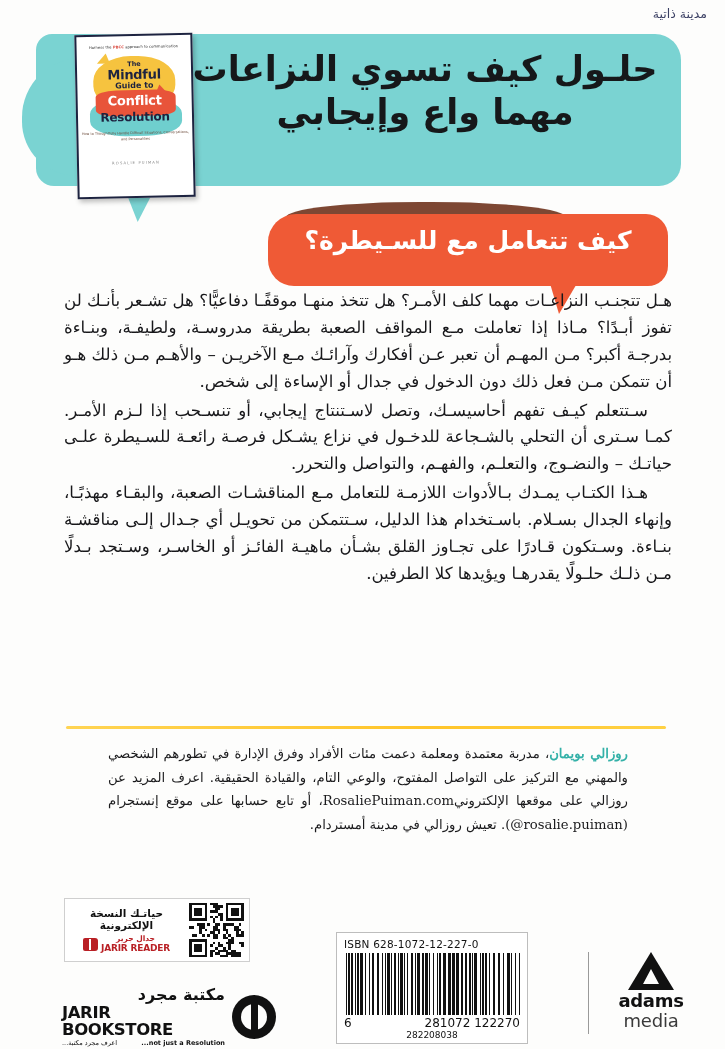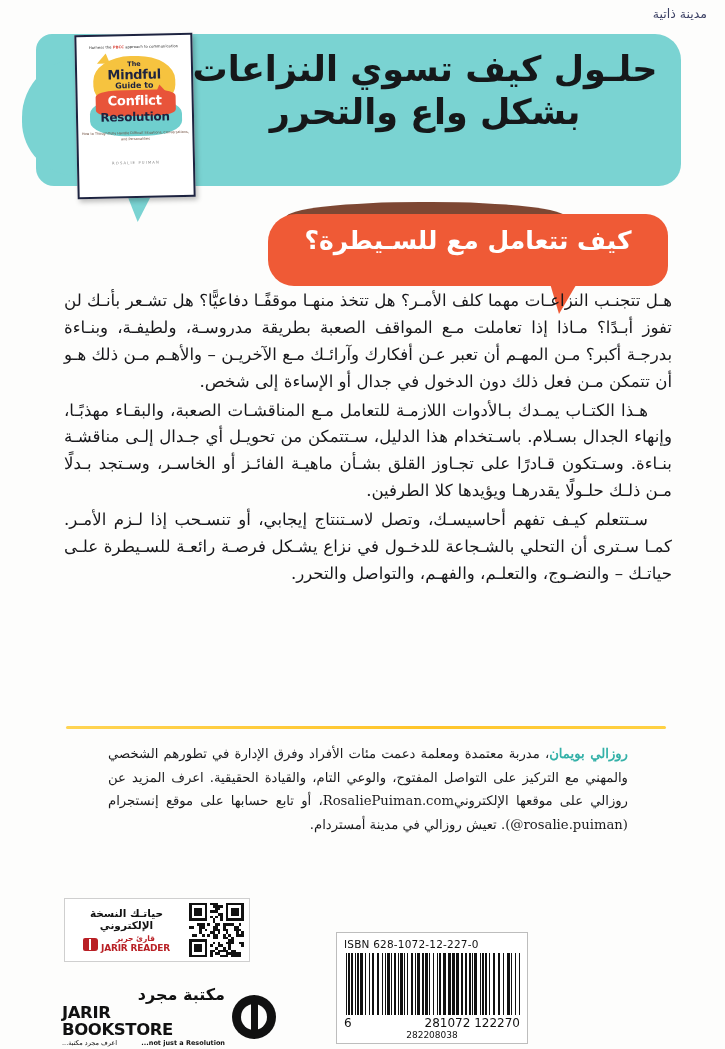--- a/index.html
+++ b/index.html
@@ -244,21 +244,21 @@
   <div class="category">مدينة ذاتية</div>
 
   <div class="hero">
 
     <div class="teal-bubble"></div>
     <div class="teal-bubble-blob"></div>
     <div class="teal-bubble-tail"></div>
 
     <div class="title">
       <span>حلـول كيف تسوي النزاعات</span>
-      <span>بشكل واع والتحرر</span>
+      <span>مهما واع وإيجابي</span>
     </div>
 
     <div class="book">
       <div class="book-top">
         <span>Harness the </span><b>PBCC</b><span> approach to communication</span>
       </div>
       <div class="bk-yellow"></div>
       <div class="bk-yellow-tail"></div>
       <div class="bk-teal"></div>
       <div class="bk-red"></div>
@@ -273,22 +273,22 @@
     </div>
 
     <div class="brown-shadow"></div>
     <div class="orange-bubble"></div>
     <div class="orange-tail"></div>
     <div class="subtitle">كيف تتعامل مع للسـيطرة؟</div>
   </div>
 
   <div class="body-copy">
     <p>هـل تتجنـب النزاعـات مهما كلف الأمـر؟ هل تتخذ منهـا موقفًـا دفاعيًّا؟ هل تشـعر بأنـك لن تفوز أبـدًا؟ مـاذا إذا تعاملت مـع المواقف الصعبة بطريقة مدروسـة، ولطيفـة، وبنـاءة بدرجـة أكبر؟ مـن المهـم أن تعبر عـن أفكارك وآرائـك مـع الآخريـن – والأهـم مـن ذلك هـو أن تتمكن مـن فعل ذلك دون الدخول في جدال أو الإساءة إلى شخص.</p>
+    <p class="indented">سـتتعلم كيـف تفهم أحاسيسـك، وتصل لاسـتنتاج إيجابي، أو تنسـحب إذا لـزم الأمـر. كمـا سـترى أن التحلي بالشـجاعة للدخـول في نزاع يشـكل فرصـة رائعـة للسـيطرة علـى حياتـك – والنضـوج، والتعلـم، والفهـم، والتواصل والتحرر.</p>
     <p class="indented">هـذا الكتـاب يمـدك بـالأدوات اللازمـة للتعامل مـع المناقشـات الصعبة، والبقـاء مهذبًـا، وإنهاء الجدال بسـلام. باسـتخدام هذا الدليل، سـتتمكن من تحويـل أي جـدال إلـى مناقشـة بنـاءة. وسـتكون قـادرًا على تجـاوز القلق بشـأن ماهيـة الفائـز أو الخاسـر، وسـتجد بـدلًا مـن ذلـك حلـولًا يقدرهـا ويؤيدها كلا الطرفين.</p>
-    <p class="indented">سـتتعلم كيـف تفهم أحاسيسـك، وتصل لاسـتنتاج إيجابي، أو تنسـحب إذا لـزم الأمـر. كمـا سـترى أن التحلي بالشـجاعة للدخـول في نزاع يشـكل فرصـة رائعـة للسـيطرة علـى حياتـك – والنضـوج، والتعلـم، والفهـم، والتواصل والتحرر.</p>
   </div>
 
   <div class="divider"></div>
 
   <div class="bio">
     <span class="author">روزالي بويمان</span><span>، مدربة معتمدة ومعلمة دعمت مئات الأفراد وفرق الإدارة في تطورهم الشخصي والمهني مع التركيز على التواصل المفتوح، والوعي التام، والقيادة الحقيقية. اعرف المزيد عن روزالي على موقعها الإلكتروني</span><span class="lat">RosaliePuiman.com</span><span>، أو تابع حسابها على موقع إنستجرام (</span><span class="lat">@rosalie.puiman</span><span>). تعيش روزالي في مدينة أمستردام.</span>
   </div>
 
   <div class="qr-box">
     <div class="qr" id="qr">
@@ -502,24 +502,24 @@
         <span class="q-cell" style="left:31.43px;top:52.38px;width:2.62px;height:2.62px"></span>
         <span class="q-cell" style="left:34.05px;top:52.38px;width:2.62px;height:2.62px"></span>
         <span class="q-cell" style="left:36.67px;top:52.38px;width:2.62px;height:2.62px"></span>
         <span class="q-cell" style="left:41.90px;top:52.38px;width:2.62px;height:2.62px"></span>
         <span class="q-cell" style="left:44.52px;top:52.38px;width:2.62px;height:2.62px"></span>
         <span class="q-cell" style="left:47.14px;top:52.38px;width:2.62px;height:2.62px"></span>
         <span class="q-cell" style="left:49.76px;top:52.38px;width:2.62px;height:2.62px"></span>
       </div>
     <div class="qr-text">
       <div class="l1">حياتـك النسخة</div>
-      <div class="l1">الإلكتروني</div>
+      <div class="l1">الإلكترونية</div>
       <div class="jarir-reader">
         <div class="jr-words">
-          <div class="jr-ar">قارئ جرير</div>
+          <div class="jr-ar">جدال جرير</div>
           <div class="jr-en">JARIR READER</div>
         </div>
         <div class="jr-book"></div>
       </div>
     </div>
   </div>
 
   <div class="jarir-logo">
     <div class="jl-mark"></div>
     <div class="jl-text">
@@ -632,14 +632,20 @@
         <i style="width:1.30px;background:#111"></i>
         <i style="width:1.30px;background:transparent"></i>
       </div>
     <div class="bc-digits">
       <span>6</span>
       <span>281072  122270</span>
     </div>
     <div class="bc-sub">282208038</div>
   </div>
 
+  <div class="adams">
+    <div class="adams-rule"></div>
+    <div class="adams-mark"></div>
+    <div class="adams-1">adams</div>
+    <div class="adams-2">media</div>
+  </div>
 
 </div>
 
 </body></html>

